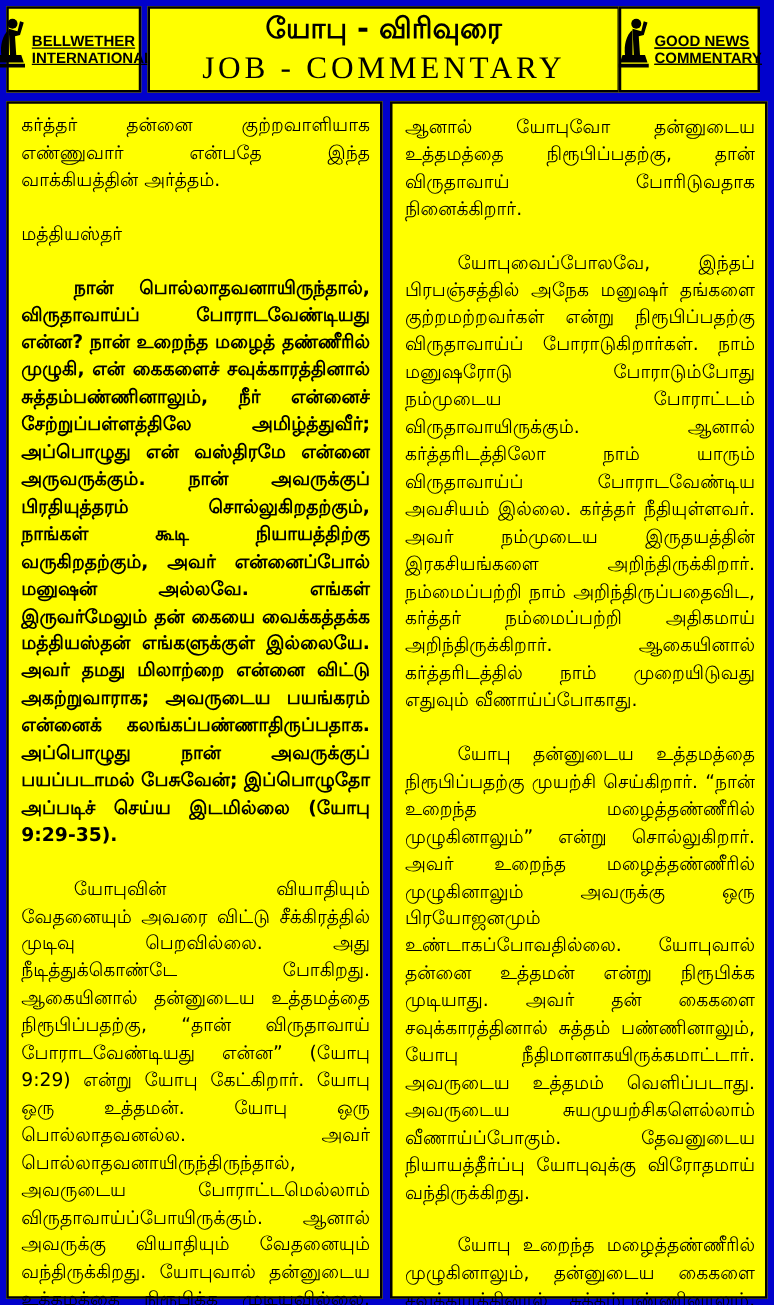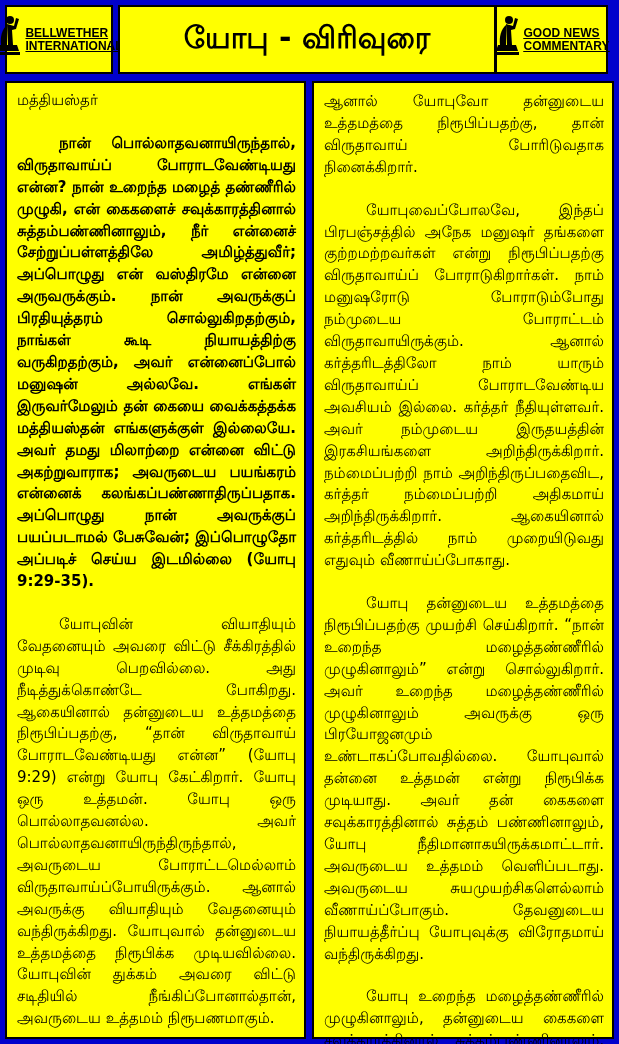--- a/index.html
+++ b/index.html
@@ -29,21 +29,21 @@
   .logo-line{
     font-family:"Liberation Sans","DejaVu Sans",sans-serif;
     font-weight:bold;font-size:12px;color:#000;
     text-decoration:underline;
     letter-spacing:0px;
     font-stretch:condensed;
     white-space:nowrap;
   }
   .logo-figure{flex:0 0 auto;}
   .title-tamil{
-    font-size:30px;font-weight:bold;color:#000;
+    font-size:23px;font-weight:bold;color:#000;
     font-family:"DejaVu Sans",sans-serif;
   }
   .title-english{
     font-size:25px;color:#000;margin-top:2px;
     font-family:"Liberation Serif","DejaVu Serif",serif;
     letter-spacing:3px;white-space:nowrap;
   }
   
   #col-left{left:5px;top:81px;width:301px;height:958px;padding:7px 8px 8px 10px;}
   #col-right{left:312px;top:81px;width:302px;height:958px;padding:8px 8px 8px 10px;}
@@ -75,20 +75,21 @@
     </svg>
   </span>
   <span class="logo-text">
     <span class="logo-line">BELLWETHER</span>
     <span class="logo-line">INTERNATIONAL</span>
   </span>
 </div>
 
 <div class="box" id="title-box">
   <div class="title-tamil">யோபு - விரிவுரை</div>
+  <div class="title-english">JOB - COMMENTARY</div>
 </div>
 
 <div class="box logo-box" id="logo-right">
   <span class="logo-figure">
     <svg width="26" height="46" viewBox="0 0 26 46">
       <g fill="#000">
         <circle cx="15" cy="5" r="4"></circle>
         <path d="M12 9 L19 11 L21 3 L24 4 L21 14 L17 15 L18 30 L13 30 Z"></path>
         <path d="M12 10 C7 14 5 22 6 30 L12 30 Z"></path>
         <path d="M4 30 L22 30 L24 36 L2 36 Z"></path>
@@ -96,20 +97,21 @@
       </g>
     </svg>
   </span>
   <span class="logo-text">
     <span class="logo-line">GOOD NEWS</span>
     <span class="logo-line">COMMENTARY</span>
   </span>
 </div>
 
 <div class="box col-text" id="col-left">
+  <p>கர்த்தர் தன்னை குற்றவாளியாக எண்ணுவார் என்பதே இந்த வாக்கியத்தின் அர்த்தம்.</p>
   <p class="heading">மத்தியஸ்தர்</p>
   <p class="quote indent">நான் பொல்லாதவனாயிருந்தால், விருதாவாய்ப் போராடவேண்டியது என்ன? நான் உறைந்த மழைத் தண்ணீரில் முழுகி, என் கைகளைச் சவுக்காரத்தினால் சுத்தம்பண்ணினாலும், நீர் என்னைச் சேற்றுப்பள்ளத்திலே அமிழ்த்துவீர்; அப்பொழுது என் வஸ்திரமே என்னை அருவருக்கும். நான் அவருக்குப் பிரதியுத்தரம் சொல்லுகிறதற்கும், நாங்கள் கூடி நியாயத்திற்கு வருகிறதற்கும், அவர் என்னைப்போல் மனுஷன் அல்லவே. எங்கள் இருவர்மேலும் தன் கையை வைக்கத்தக்க மத்தியஸ்தன் எங்களுக்குள் இல்லையே. அவர் தமது மிலாற்றை என்னை விட்டு அகற்றுவாராக; அவருடைய பயங்கரம் என்னைக் கலங்கப்பண்ணாதிருப்பதாக. அப்பொழுது நான் அவருக்குப் பயப்படாமல் பேசுவேன்; இப்பொழுதோ அப்படிச் செய்ய இடமில்லை (யோபு 9:29-35).</p>
   <p class="indent">யோபுவின் வியாதியும் வேதனையும் அவரை விட்டு சீக்கிரத்தில் முடிவு பெறவில்லை. அது நீடித்துக்கொண்டே போகிறது. ஆகையினால் தன்னுடைய உத்தமத்தை நிரூபிப்பதற்கு, “தான் விருதாவாய் போராடவேண்டியது என்ன” (யோபு 9:29) என்று யோபு கேட்கிறார். யோபு ஒரு உத்தமன். யோபு ஒரு பொல்லாதவனல்ல. அவர் பொல்லாதவனாயிருந்திருந்தால், அவருடைய போராட்டமெல்லாம் விருதாவாய்ப்போயிருக்கும். ஆனால் அவருக்கு வியாதியும் வேதனையும் வந்திருக்கிறது. யோபுவால் தன்னுடைய உத்தமத்தை நிரூபிக்க முடியவில்லை. யோபுவின் துக்கம் அவரை விட்டு சடிதியில் நீங்கிப்போனால்தான், அவருடைய உத்தமம் நிரூபணமாகும்.</p>
 </div>
 
 <div class="box col-text" id="col-right">
   <p>ஆனால் யோபுவோ தன்னுடைய உத்தமத்தை நிரூபிப்பதற்கு, தான் விருதாவாய் போரிடுவதாக நினைக்கிறார்.</p>
   <p class="indent">யோபுவைப்போலவே, இந்தப் பிரபஞ்சத்தில் அநேக மனுஷர் தங்களை குற்றமற்றவர்கள் என்று நிரூபிப்பதற்கு விருதாவாய்ப் போராடுகிறார்கள். நாம் மனுஷரோடு போராடும்போது நம்முடைய போராட்டம் விருதாவாயிருக்கும். ஆனால் கர்த்தரிடத்திலோ நாம் யாரும் விருதாவாய்ப் போராடவேண்டிய அவசியம் இல்லை. கர்த்தர் நீதியுள்ளவர். அவர் நம்முடைய இருதயத்தின் இரகசியங்களை அறிந்திருக்கிறார். நம்மைப்பற்றி நாம் அறிந்திருப்பதைவிட, கர்த்தர் நம்மைப்பற்றி அதிகமாய் அறிந்திருக்கிறார். ஆகையினால் கர்த்தரிடத்தில் நாம் முறையிடுவது எதுவும் வீணாய்ப்போகாது.</p>
   <p class="indent">யோபு தன்னுடைய உத்தமத்தை நிரூபிப்பதற்கு முயற்சி செய்கிறார். “நான் உறைந்த மழைத்தண்ணீரில் முழுகினாலும்” என்று சொல்லுகிறார். அவர் உறைந்த மழைத்தண்ணீரில் முழுகினாலும் அவருக்கு ஒரு பிரயோஜனமும் உண்டாகப்போவதில்லை. யோபுவால் தன்னை உத்தமன் என்று நிரூபிக்க முடியாது. அவர் தன் கைகளை சவுக்காரத்தினால் சுத்தம் பண்ணினாலும், யோபு நீதிமானாகயிருக்கமாட்டார். அவருடைய உத்தமம் வெளிப்படாது. அவருடைய சுயமுயற்சிகளெல்லாம் வீணாய்ப்போகும். தேவனுடைய நியாயத்தீர்ப்பு யோபுவுக்கு விரோதமாய் வந்திருக்கிறது.</p>
   <p class="indent">யோபு உறைந்த மழைத்தண்ணீரில் முழுகினாலும், தன்னுடைய கைகளை சவுக்காரத்தினால் சுத்தம்பண்ணினாலும், கர்த்தர் தன்னை சேற்றுப்பள்ளத்திலே அமிழ்த்துவார் என்று யோபு வேதனையோடு சொல்லுகிறார். சேற்றுப்பள்ளம் என்பது அழிவின் குழியையோ அல்லது துர்நாற்றம் வீசும் சாக்கடை தண்ணீரையோ குறிக்கும் வார்த்தையாகும்.</p>

